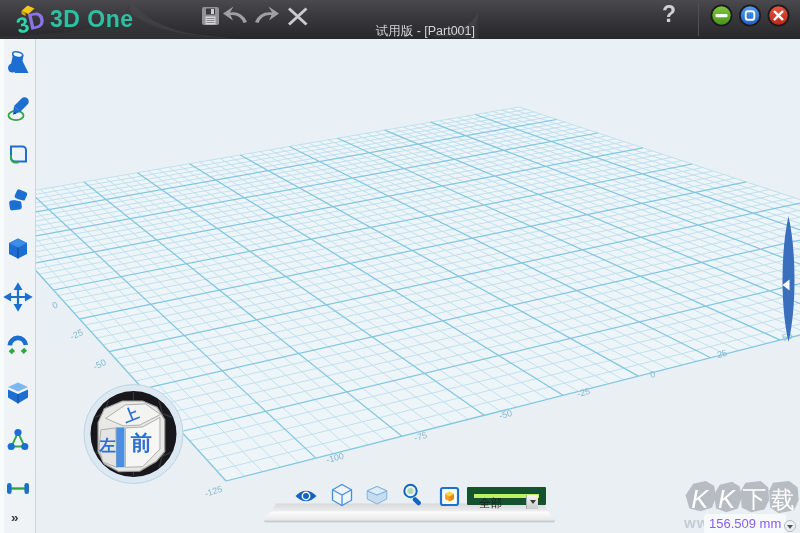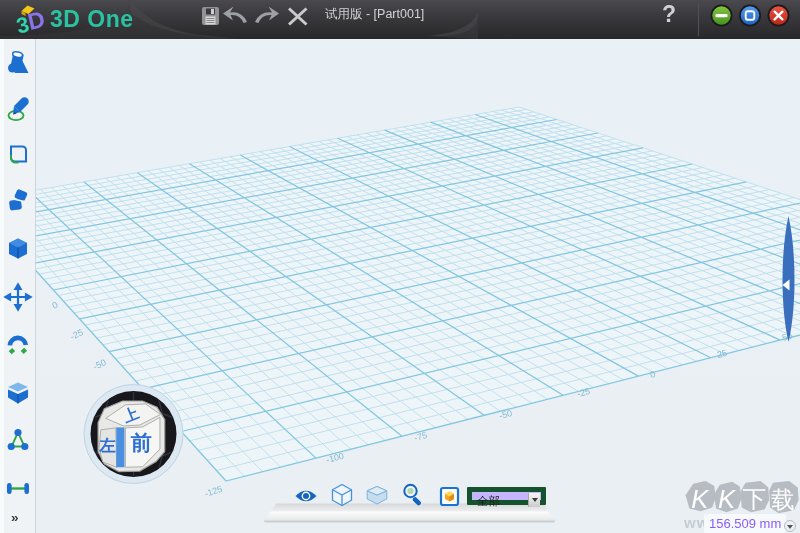--- a/index.html
+++ b/index.html
@@ -3,21 +3,21 @@
 *{margin:0;padding:0;box-sizing:border-box}
 body{width:800px;height:533px;overflow:hidden;font-family:"Liberation Sans",sans-serif;background:#eaf1f5}
 #page{position:relative;width:800px;height:533px}
 #titlebar{position:absolute;left:0;top:0;width:800px;height:39px;background:linear-gradient(#4a4a4e 0%,#3a3a3e 40%,#2c2c2f 85%,#27272a 100%)}
 #accent{position:absolute;left:0;top:38.5px;width:54px;height:2px;background:#3c68c4}
 #sidebar{position:absolute;left:0;top:39px;width:36px;height:494px;background:#eff3f6;border-right:1px solid #ccd6dc}
 #sidebar .ls{position:absolute;left:0;top:0;width:4px;height:494px;background:#f8fbfc}
 #canvas{position:absolute;left:36px;top:39px;width:764px;height:494px;background:linear-gradient(#eaf1f6,#e9eff3)}
 .glab{font-size:9px;fill:#82bad2;font-family:"Liberation Sans",sans-serif}
 #logotext{position:absolute;left:50px;top:6px;font-size:23px;font-weight:bold;color:#2bc2a2;letter-spacing:0.5px}
-#wintitle{position:absolute;left:325px;top:6px;width:150px;text-align:left;font-size:12.5px;color:#d4d4d6}
+#wintitle{position:absolute;left:325px;top:23px;width:150px;text-align:right;font-size:12.5px;color:#d4d4d6}
 #help{position:absolute;left:662px;top:1px;font-size:23px;font-weight:bold;color:#cfd0d4}
 #vsep{position:absolute;left:698px;top:3px;width:1px;height:33px;background:#515155}
 .measure{position:absolute;left:704px;top:514px;width:82px;height:19px;background:#f6fafc;border-radius:2px}
 .mtext{position:absolute;left:709px;top:516px;font-size:13px;color:#8b5cf6;white-space:nowrap}
 .www1{position:absolute;left:684px;top:514px;font-size:15px;font-weight:bold;color:#c3cdd2;letter-spacing:1px}
 </style></head>
 <body>
 <div id="page">
 <div id="titlebar">
 <svg width="800" height="39" style="position:absolute;left:0;top:0">
@@ -222,21 +222,21 @@
  </g>
  <g id="boxicon">
   <rect x="441" y="488" width="17" height="17" rx="2" fill="#fff" stroke="#1a73d0" stroke-width="2.2"></rect>
   <path d="M449.5 491.5 L454 494 L454 499 L449.5 501.5 L445 499 L445 494 Z" fill="#f5a623"></path>
   <path d="M449.5 491.5 L454 494 L449.5 496.4 L445 494 Z" fill="#ffd94d"></path>
   <path d="M449.5 496.4 L454 494 L454 499 L449.5 501.5 Z" fill="#e08c1a"></path>
  </g>
 </g>
 </g>
 </svg>
-<div style="position:absolute;left:467px;top:486.5px;width:79px;height:18px;background:#c4b5fd;border:5px solid #14532d;border-radius:1px">
+<div style="position:absolute;left:467px;top:486.5px;width:79px;height:18px;background:#bef264;border:7px solid #14532d;border-radius:1px">
 <div style="position:absolute;left:5px;top:2px;font-size:11.5px;color:#1a1a1a">全部</div>
 <div style="position:absolute;right:1px;top:1px;width:12px;height:14px;background:linear-gradient(#f6f6f6,#cbcbcb);border-left:1px solid #aaa">
 <div style="position:absolute;left:2.6px;top:5px;width:0;height:0;border-left:3.2px solid transparent;border-right:3.2px solid transparent;border-top:4.2px solid #3c3c3c"></div>
       </div>
     </div>
 <div class="www1">www.</div>
 <div class="measure"></div>
 <div class="mtext">156.509 mm</div>
 <svg width="130" height="50" style="position:absolute;left:678px;top:479px">
       <g transform="scale(0.95)">

